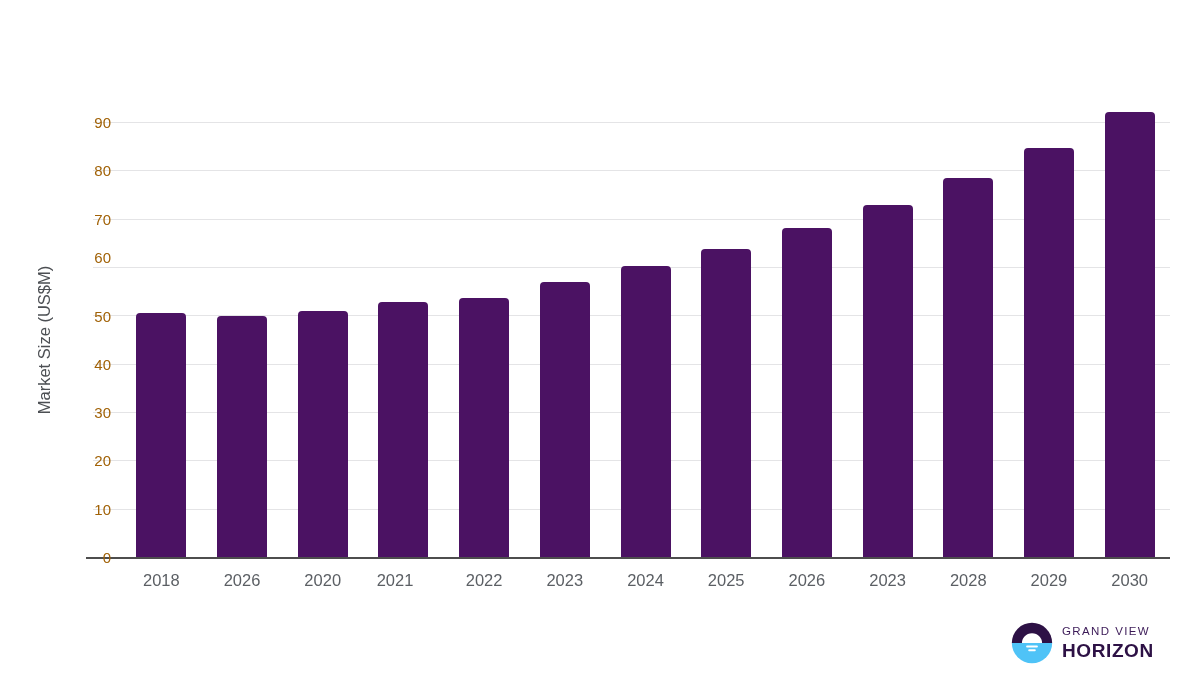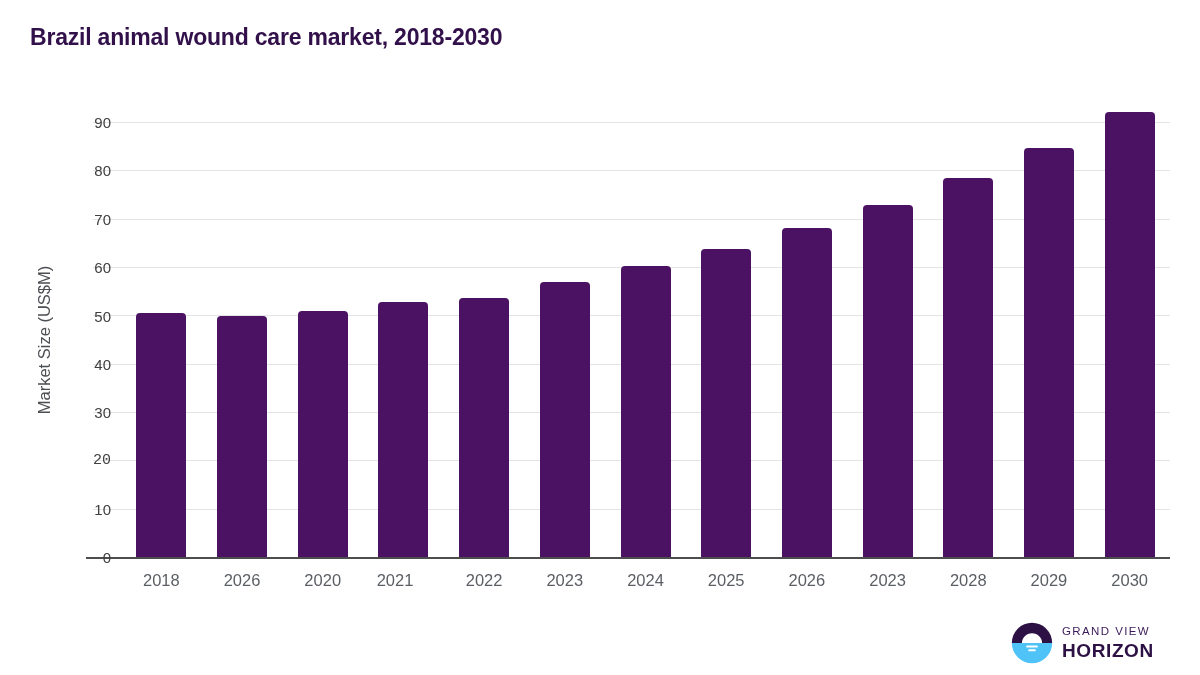--- a/index.html
+++ b/index.html
@@ -65,21 +65,21 @@
     height: 2px;
     background: #4d4d4d;
   }
 
   .ytick {
     position: absolute;
     right: 1059px; 
     width: 60px;
     text-align: right;
     font-size: 15px;
-    color: #404040;
+    color: #a16207;
     transform: translateY(-50%);
     white-space: nowrap;
   }
   .y-axis-title-holder {
     position: absolute;
     left: 32px;
     top: 122px;
     width: 24px;
     height: 435px;
   }
@@ -155,43 +155,42 @@
     color: #2d1145;
     font-weight: bold;
     margin-top: 3px;
   }
 </style>
 </head>
 <body>
 
 <div class="card">
 
-  <div class="chart-title">Brazil animal wound care market, 2018-2030</div>
 
   <div class="plot-wrap">
 
     <div class="y-axis-title-holder">
       <span>Market Size (US$M)</span>
     </div>
 
     <div class="plot-area" id="plot-area">
       <div class="axis-line"></div>
     <div class="ytick" style="top: 435px;">0</div>
         <div class="gridline" style="top: 386.667px;"></div>
         <div class="ytick" style="top: 386.667px;">10</div>
         <div class="gridline" style="top: 338.333px;"></div>
-        <div class="ytick" style="top: 338.333px; font-family: Liberation Mono, monospace;">20</div>
+        <div class="ytick" style="top: 338.333px;">20</div>
         <div class="gridline" style="top: 290px;"></div>
         <div class="ytick" style="top: 290px;">30</div>
         <div class="gridline" style="top: 241.667px;"></div>
         <div class="ytick" style="top: 241.667px;">40</div>
         <div class="gridline" style="top: 193.333px;"></div>
         <div class="ytick" style="top: 194px;">50</div>
         <div class="gridline" style="top: 145px;"></div>
-        <div class="ytick" style="top: 145px;">60</div>
+        <div class="ytick" style="top: 135px;">60</div>
         <div class="gridline" style="top: 96.6667px;"></div>
         <div class="ytick" style="top: 96.6667px;">70</div>
         <div class="gridline" style="top: 48.3333px;"></div>
         <div class="ytick" style="top: 48.3333px;">80</div>
         <div class="gridline" style="top: 0px;"></div>
         <div class="ytick" style="top: 0px;">90</div>
         <div class="bar" title="2018: 50.5" style="left: 15.3462px; height: 244.083px; background: rgb(75, 18, 99);"></div>
         <div class="xtick" style="left: -4.65385px;">2018</div>
         <div class="bar" title="2019: 49.8" style="left: 96.0385px; height: 240.7px; background: rgb(75, 18, 99);"></div>
         <div class="xtick" style="left: 76.0385px;">2026</div>

